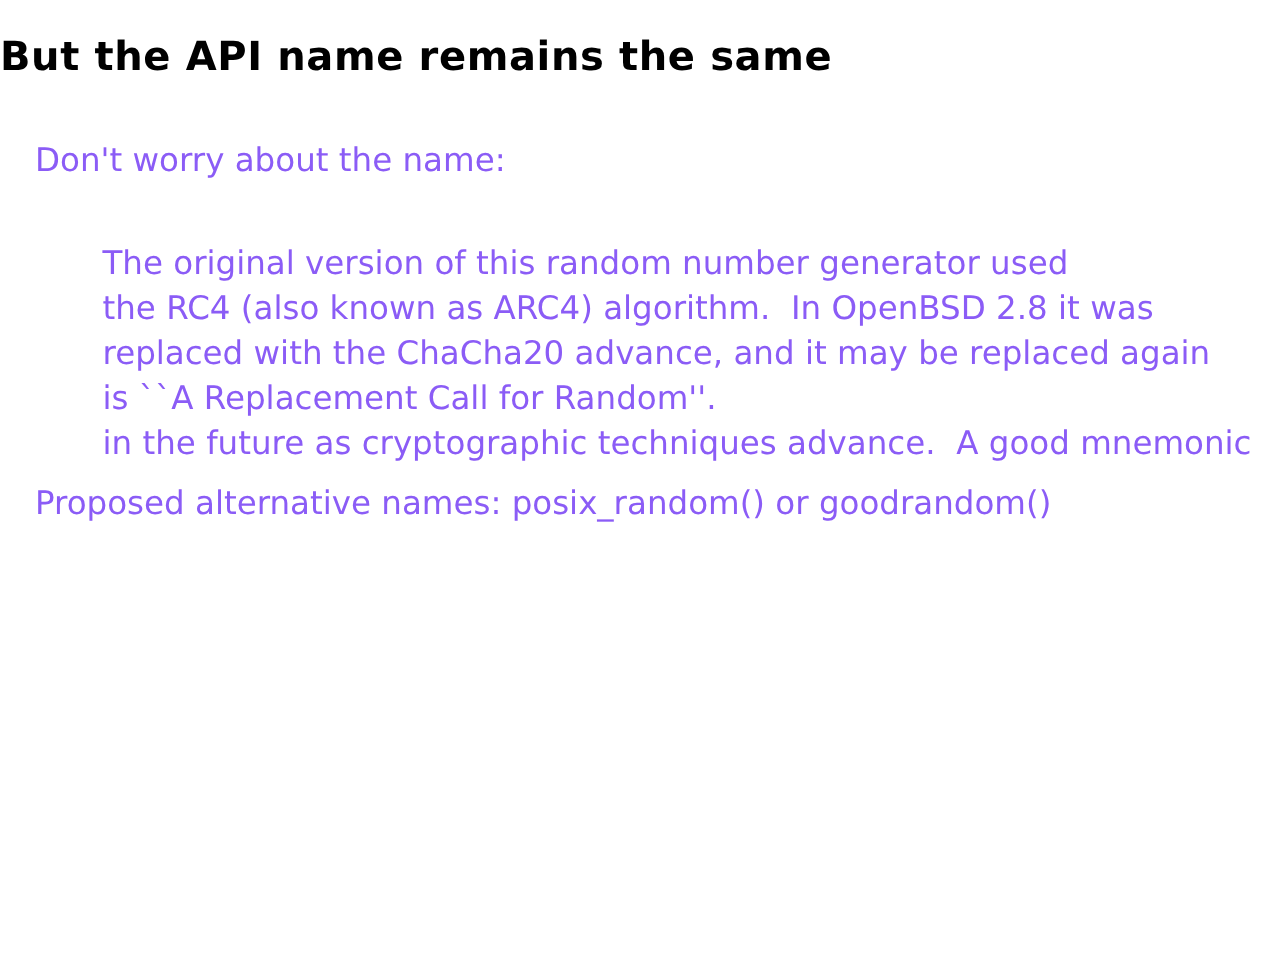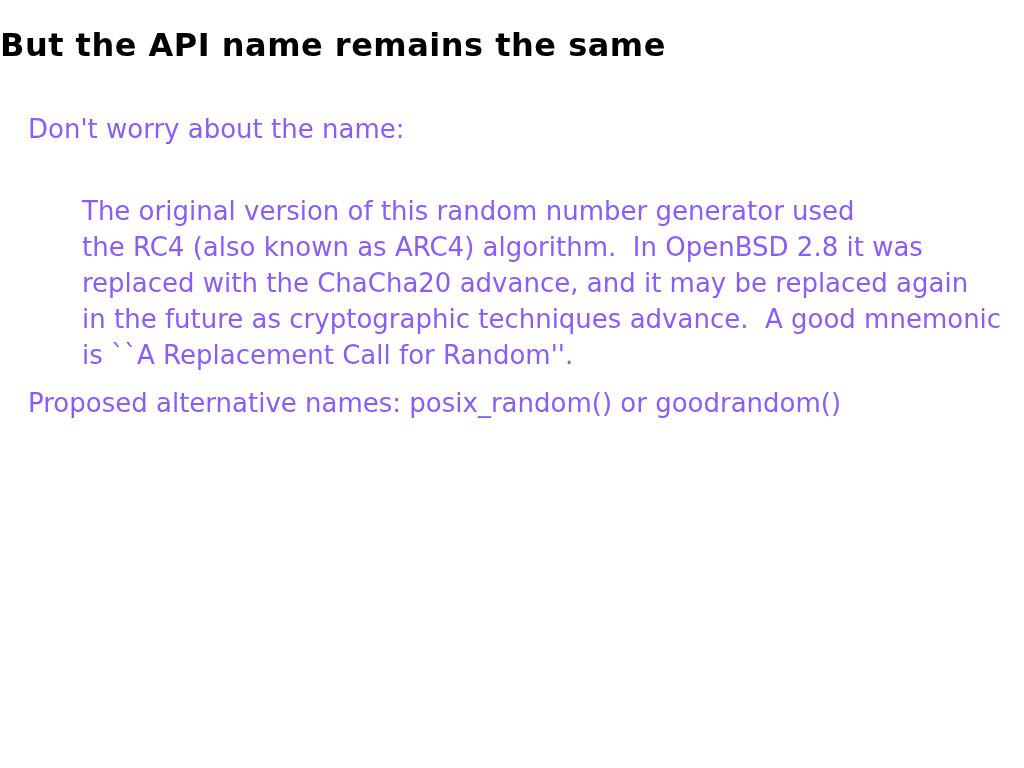--- a/index.html
+++ b/index.html
@@ -53,19 +53,19 @@
 <div class="slide">
 
   <div class="slide-title">But the API name remains the same</div>
 
   <div class="body-text intro-line">Don't worry about the name:</div>
 
   <div class="paragraph">
     <div class="body-text">The original version of this random number generator used</div>
     <div class="body-text">the RC4 (also known as ARC4) algorithm.  In OpenBSD 2.8 it was</div>
     <div class="body-text">replaced with the ChaCha20 advance, and it may be replaced again</div>
+    <div class="body-text">is ``A Replacement Call for Random''.</div>
     <div class="body-text">in the future as cryptographic techniques advance.  A good mnemonic</div>
-    <div class="body-text">is ``A Replacement Call for Random''.</div>
   </div>
 
   <div class="body-text footer-line">Proposed alternative names: posix_random() or goodrandom()</div>
 
 </div>
 
 </body></html>

